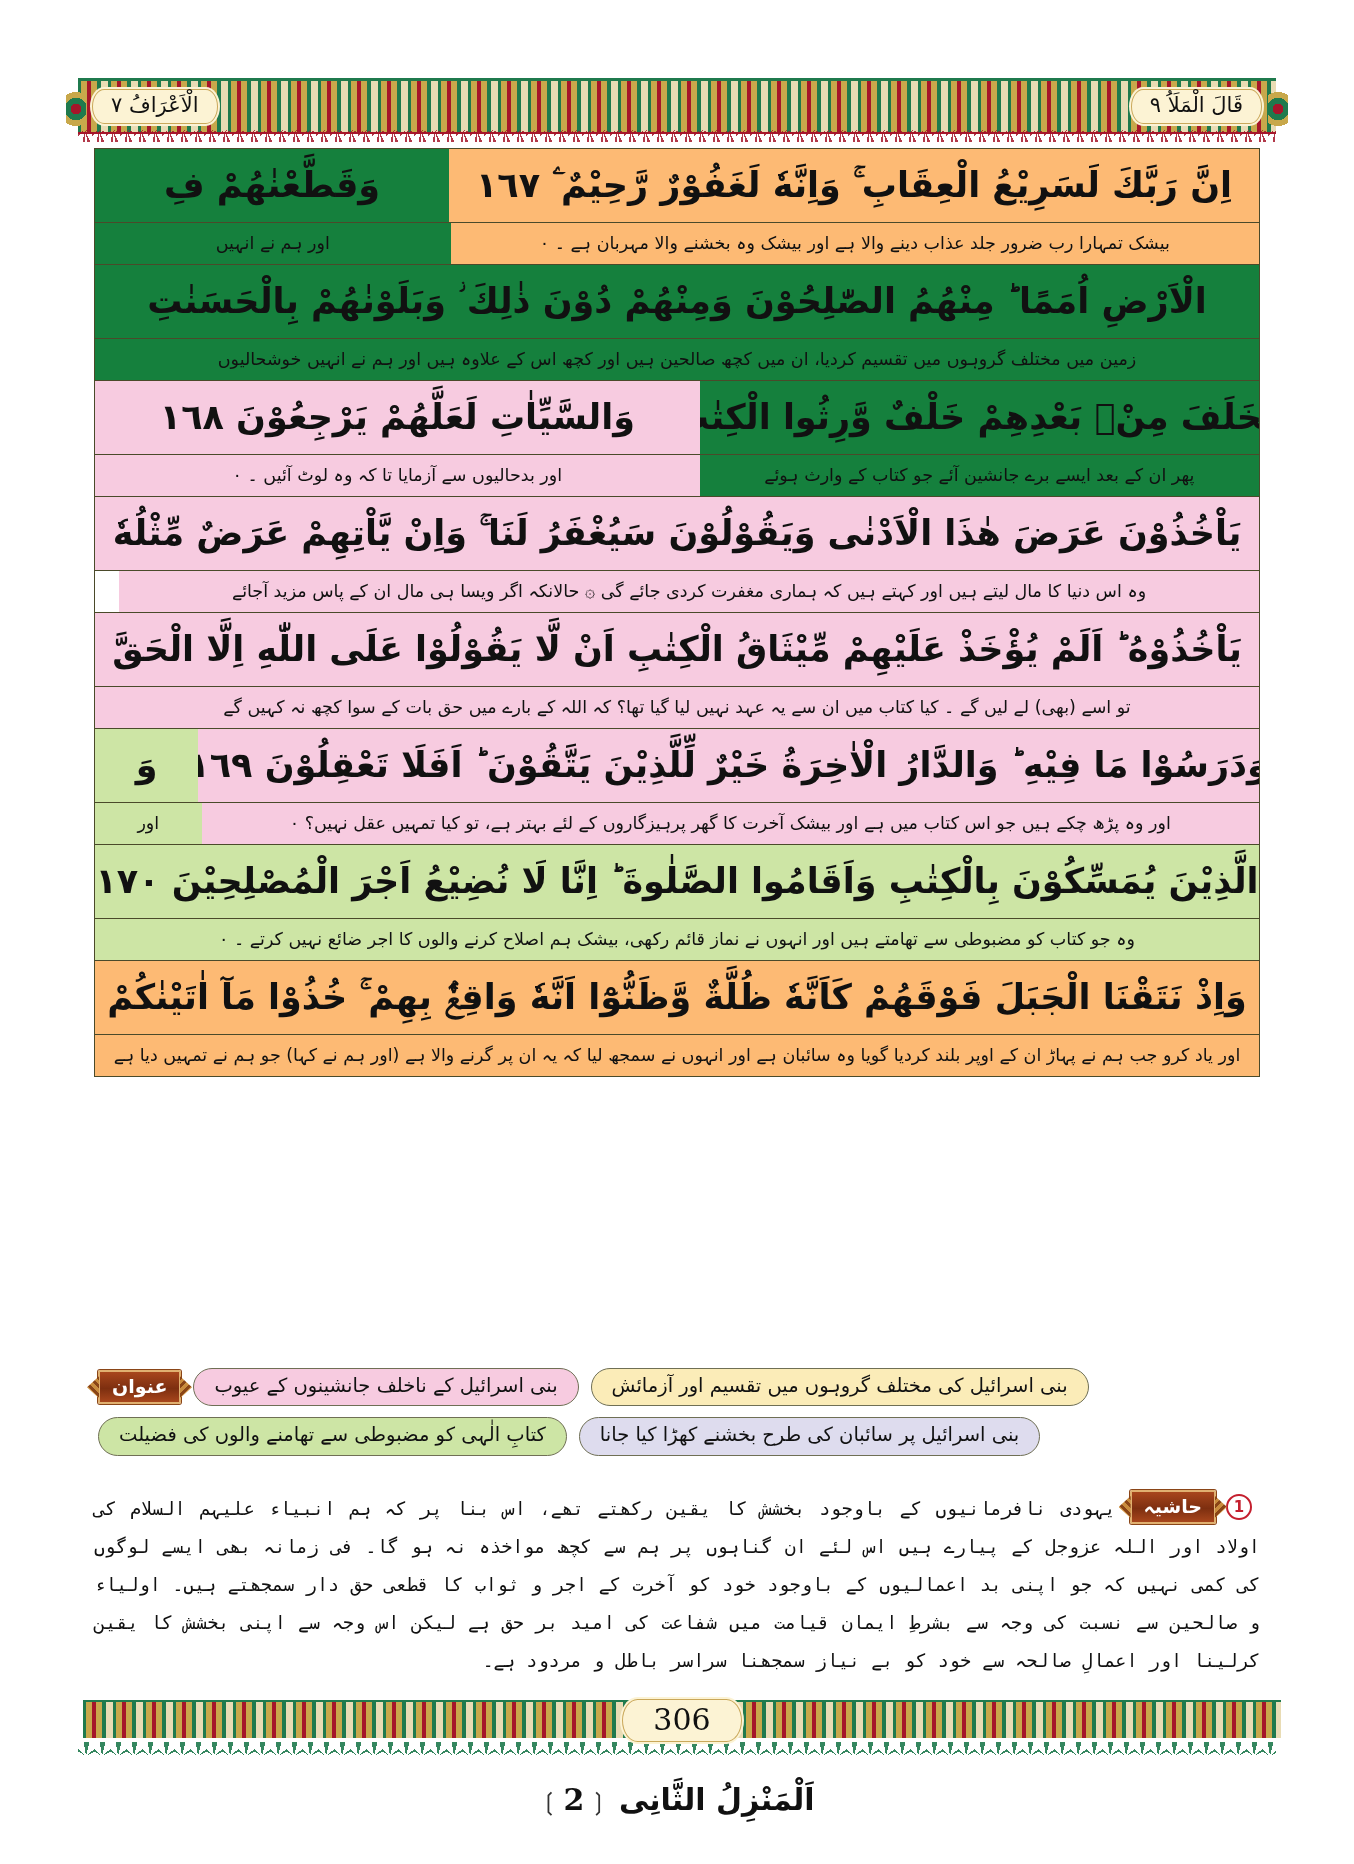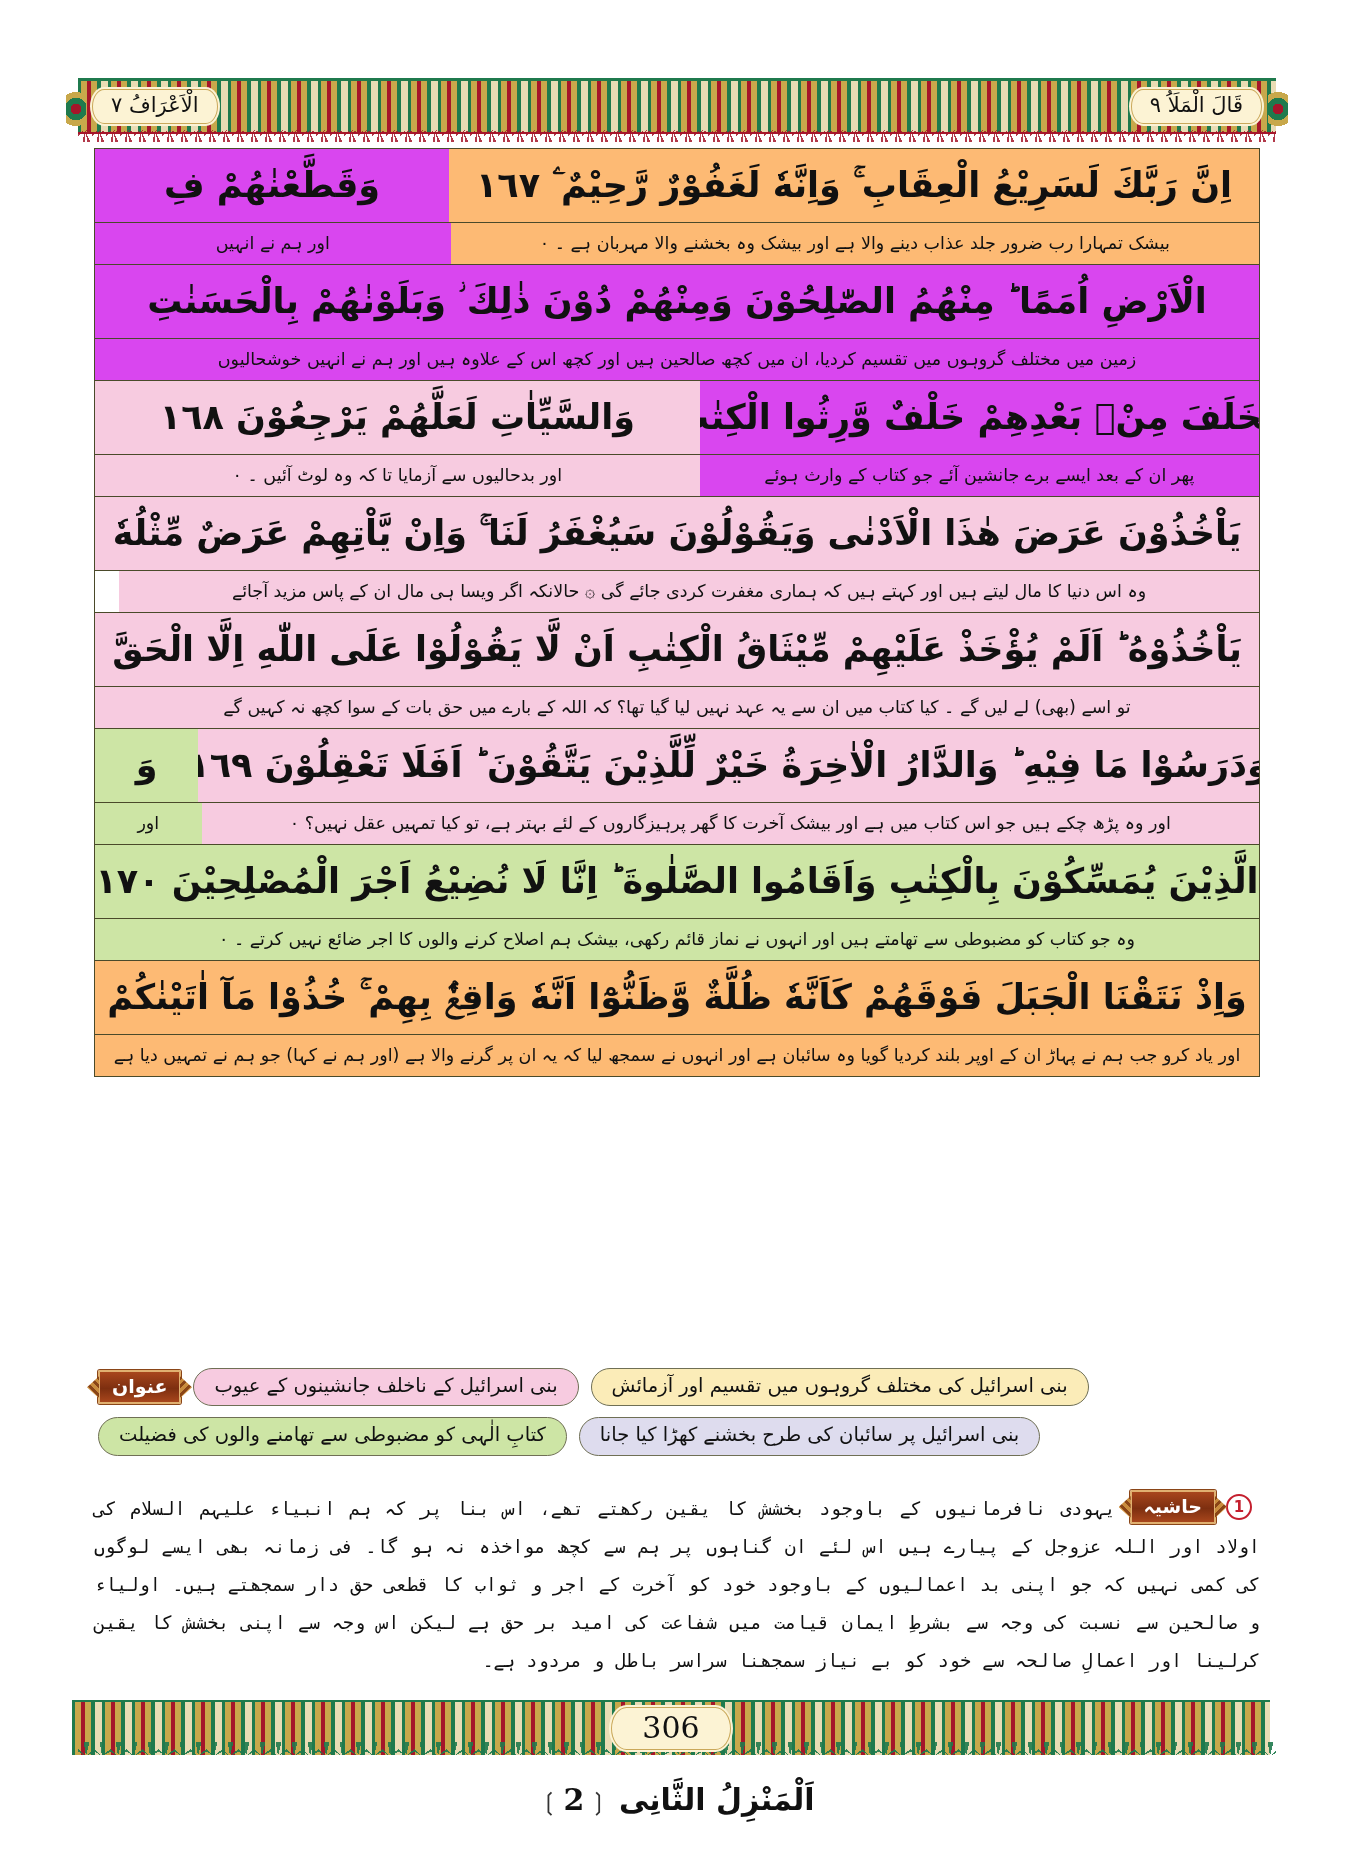--- a/index.html
+++ b/index.html
@@ -131,21 +131,21 @@
     direction: rtl;
     font-family: "DejaVu Sans", "Liberation Sans", sans-serif;
     font-size: 17.5px;
     line-height: 1.35;
     color: #111;
     white-space: nowrap;
     overflow: hidden;
   }
 
   
-  .c-cream  { background: #d946ef; text-align: center; }
+  .c-cream  { background: #15803d; text-align: center; }
   .c-lav    { background: #fdba74; }
   .c-pink   { background: #f7cbe0; }
   .c-green  { background: #cde5a5; }
 
   
   .topics {
     position: absolute;
     left: 94px;
     top: 1368px;
     width: 1166px;
@@ -242,24 +242,24 @@
     line-height: 2.05;
     color: #111;
     text-align: justify;
     direction: rtl;
     padding-top: 2px;
   }
 
   
   .footer-band {
     position: absolute;
-    left: 72px;
+    left: 83px;
     top: 1700px;
     width: 1198px;
-    height: 55px;
+    height: 38px;
     background:
       repeating-linear-gradient(90deg,
         #1f7a4d 0px, #1f7a4d 3px,
         #c8a84b 3px, #c8a84b 9px,
         #a5162a 9px, #a5162a 13px,
         #c8a84b 13px, #c8a84b 19px,
         #1f7a4d 19px, #1f7a4d 23px,
         #e9dcb4 23px, #e9dcb4 30px),
       #e9dcb4;
     border-top: 2px solid #1f7a4d;

